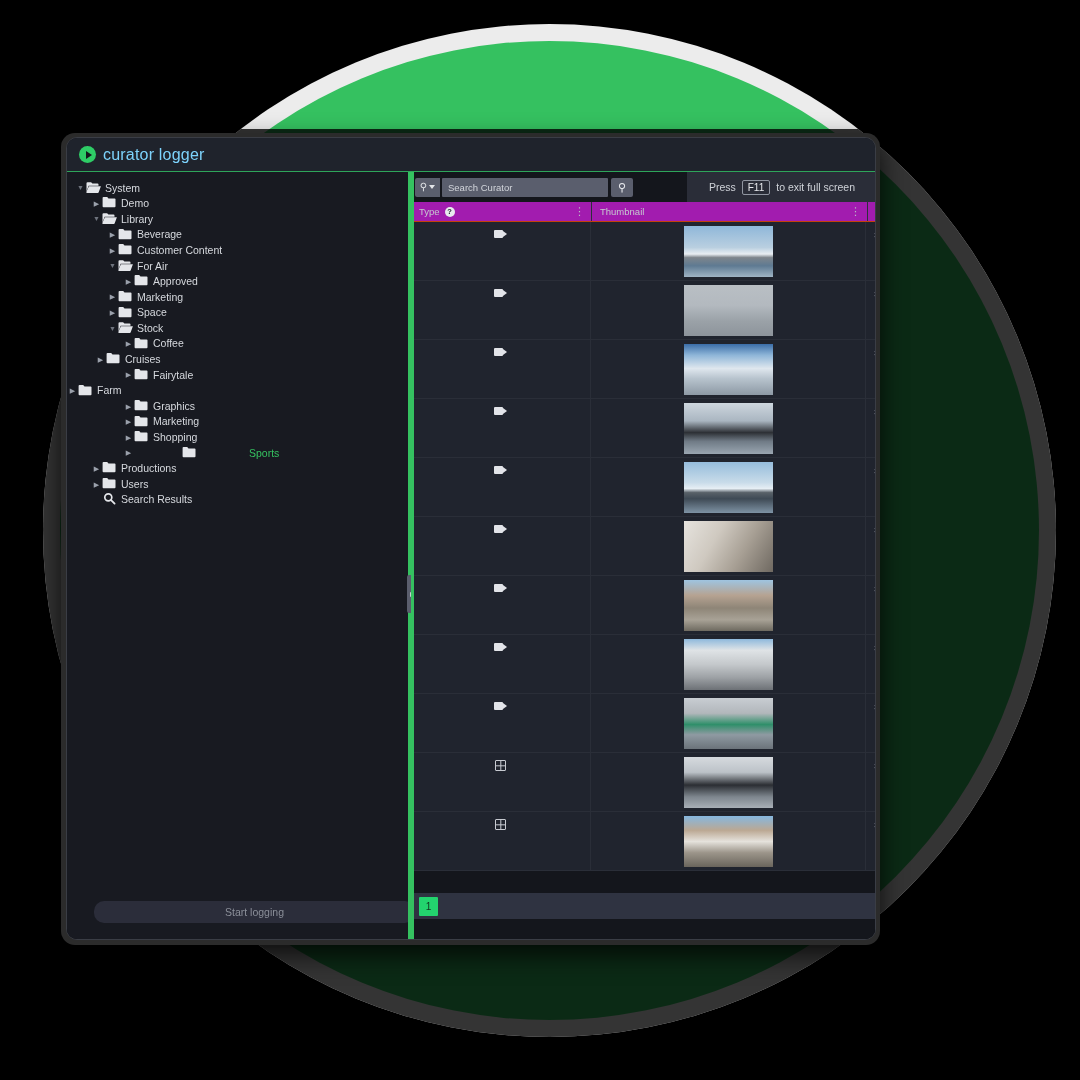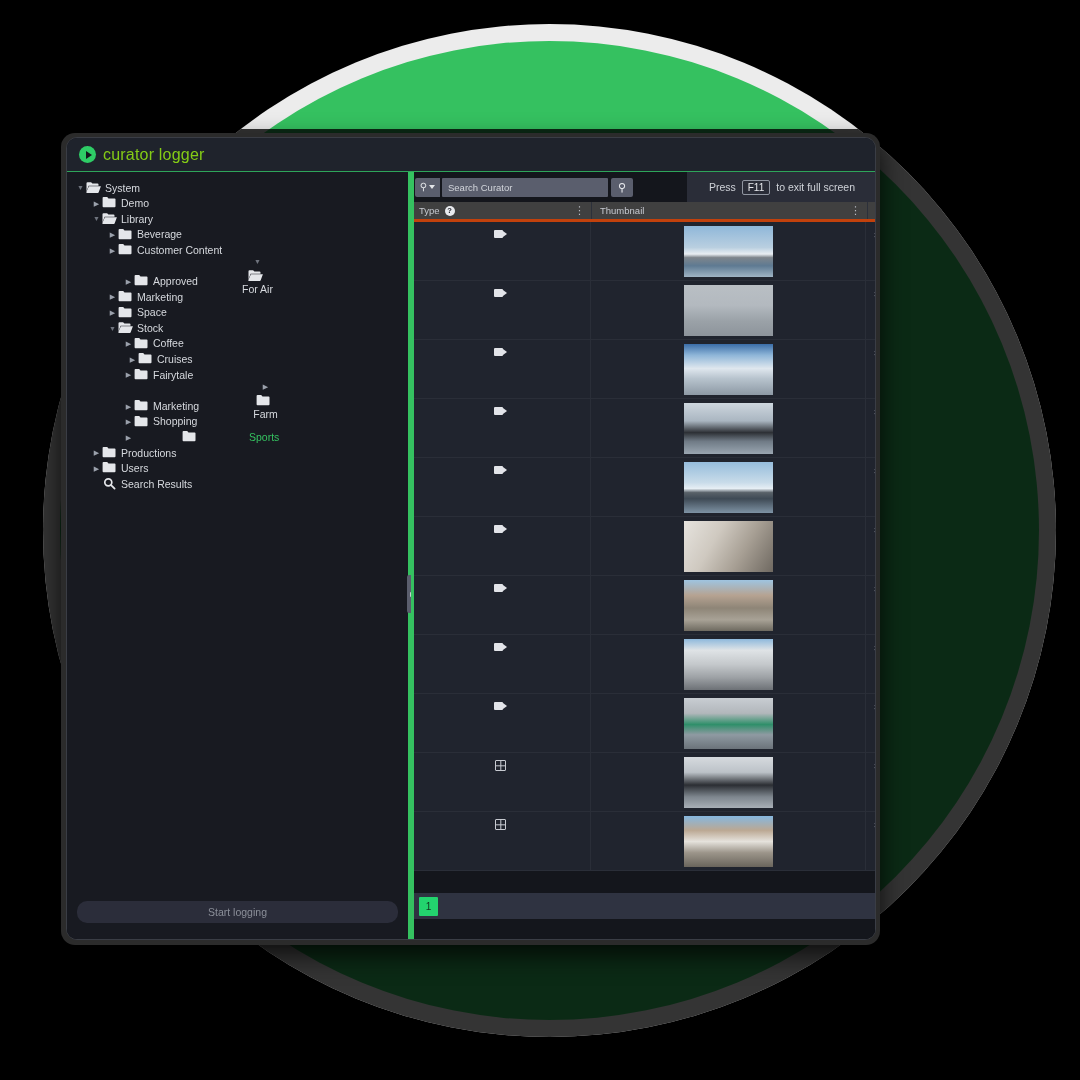--- a/index.html
+++ b/index.html
@@ -76,21 +76,21 @@
     margin-right: 7px; flex: 0 0 auto;
   }
   .logo-mark .tri {
     width: 0; height: 0;
     border-left: 6px solid #14161c;
     border-top: 4px solid transparent;
     border-bottom: 4px solid transparent;
     margin-left: 2px;
   }
   .app-title {
-    color: #84cc16; font-size: 16px; letter-spacing: .2px;
+    color: #7dd3fc; font-size: 16px; letter-spacing: .2px;
     font-weight: 400;
   }
 
   
   .appbody { display: flex; height: 769px; background: #14161c; }
 
   
   .treepane {
     width: 341px; flex: 0 0 341px;
     background: #181a21;
@@ -118,20 +118,21 @@
 
   .startlog-wrap { padding: 0 10px 18px 10px; }
   .startlog {
     height: 22px; width: 100%;
     background: #2b2d3a;
     border: none; border-radius: 10px;
     color: #8b8f99; font-size: 10.5px;
     font-family: "Liberation Sans", sans-serif;
     display: flex; align-items: center; justify-content: center;
     cursor: pointer;
+    margin-left: 17px;
   }
 
   
   .splitter {
     width: 3px; flex: 0 0 3px;
     background: #35c160;
     position: relative;
   }
   .splitter-handle {
     position: absolute;
@@ -197,23 +198,23 @@
     padding: 0 14px;
   }
   .fs-hint .key {
     border: 1px solid #9096a1; border-radius: 2px;
     padding: 1px 5px; font-size: 10px; color: #e6e8ec;
   }
 
   
   .table-head {
     height: 20px; flex: 0 0 20px;
-    background: #404040;
+    background: #a21caf;
     display: flex; align-items: flex-end;
-    border-bottom: 3px solid #c2410c;
+    border-bottom: 1px solid #c2410c;
     font-size: 9.5px; color: #c6c9d0;
   }
   .th { position: relative; height: 100%; display: flex; align-items: center; padding-left: 8px; }
   .th.type { width: 180px; flex: 0 0 180px; }
   .th.thumb { width: 275px; flex: 0 0 275px; }
   .th.name { flex: 1 1 auto; }
   .th .help {
     display:inline-flex;align-items:center;justify-content:center;
     width: 10px; height: 10px; border-radius: 50%;
     background: #e8eaee; color: #20232c;
@@ -327,21 +328,21 @@
                 </svg></span>
               <span class="label">Beverage</span>
             </div>
             <div class="tree-row" style="padding-left: 40px;">
               <span class="arrow">▶</span>
               <span class="folder"><svg width="15" height="12" viewBox="0 0 15 12">
                   <path d="M0.6 1.9 a0.9 0.9 0 0 1 0.9 -0.9 h3.7 l1.3 1.4 h6.1 a0.9 0.9 0 0 1 0.9 0.9 v7.0 a0.9 0.9 0 0 1 -0.9 0.9 H1.5 a0.9 0.9 0 0 1 -0.9 -0.9 Z" fill="#e4e6ea"></path>
                 </svg></span>
               <span class="label">Customer Content</span>
             </div>
-            <div class="tree-row" style="padding-left: 40px; flex-direction: column;">
+            <div class="tree-row" style="padding-left: 40px;">
               <span class="arrow open">▼</span>
               <span class="folder"><svg width="15" height="12" viewBox="0 0 15 12">
                   <path d="M0.5 2.2 a1 1 0 0 1 1-1 h3.6 l1.3 1.4 h5.1 a1 1 0 0 1 1 1 v1.2 H2.6 L0.5 10.4 Z" fill="#e4e6ea"></path>
                   <path d="M2.9 5.3 h12.0 l-2.2 6.0 a0.9 0.9 0 0 1 -0.85 0.6 H0.9 a0.6 0.6 0 0 1 -0.56 -0.8 Z" fill="#e4e6ea"></path>
                 </svg></span>
               <span class="label">For Air</span>
             </div>
             <div class="tree-row" style="padding-left: 56px;">
               <span class="arrow">▶</span>
               <span class="folder"><svg width="15" height="12" viewBox="0 0 15 12">
@@ -371,40 +372,47 @@
                 </svg></span>
               <span class="label">Stock</span>
             </div>
             <div class="tree-row" style="padding-left: 56px;">
               <span class="arrow">▶</span>
               <span class="folder"><svg width="15" height="12" viewBox="0 0 15 12">
                   <path d="M0.6 1.9 a0.9 0.9 0 0 1 0.9 -0.9 h3.7 l1.3 1.4 h6.1 a0.9 0.9 0 0 1 0.9 0.9 v7.0 a0.9 0.9 0 0 1 -0.9 0.9 H1.5 a0.9 0.9 0 0 1 -0.9 -0.9 Z" fill="#e4e6ea"></path>
                 </svg></span>
               <span class="label">Coffee</span>
             </div>
-            <div class="tree-row" style="padding-left: 60px;">
+            <div class="tree-row" style="padding-left: 28px;">
               <span class="arrow">▶</span>
               <span class="folder"><svg width="15" height="12" viewBox="0 0 15 12">
                   <path d="M0.6 1.9 a0.9 0.9 0 0 1 0.9 -0.9 h3.7 l1.3 1.4 h6.1 a0.9 0.9 0 0 1 0.9 0.9 v7.0 a0.9 0.9 0 0 1 -0.9 0.9 H1.5 a0.9 0.9 0 0 1 -0.9 -0.9 Z" fill="#e4e6ea"></path>
                 </svg></span>
               <span class="label">Cruises</span>
             </div>
             <div class="tree-row" style="padding-left: 56px;">
               <span class="arrow">▶</span>
               <span class="folder"><svg width="15" height="12" viewBox="0 0 15 12">
                   <path d="M0.6 1.9 a0.9 0.9 0 0 1 0.9 -0.9 h3.7 l1.3 1.4 h6.1 a0.9 0.9 0 0 1 0.9 0.9 v7.0 a0.9 0.9 0 0 1 -0.9 0.9 H1.5 a0.9 0.9 0 0 1 -0.9 -0.9 Z" fill="#e4e6ea"></path>
                 </svg></span>
               <span class="label">Fairytale</span>
             </div>
-            <div class="tree-row" style="padding-left: 56px; flex-direction: column;">
+            <div class="tree-row" style="">
               <span class="arrow">▶</span>
               <span class="folder"><svg width="15" height="12" viewBox="0 0 15 12">
                   <path d="M0.6 1.9 a0.9 0.9 0 0 1 0.9 -0.9 h3.7 l1.3 1.4 h6.1 a0.9 0.9 0 0 1 0.9 0.9 v7.0 a0.9 0.9 0 0 1 -0.9 0.9 H1.5 a0.9 0.9 0 0 1 -0.9 -0.9 Z" fill="#e4e6ea"></path>
                 </svg></span>
               <span class="label">Farm</span>
+            </div>
+            <div class="tree-row" style="padding-left: 56px;">
+              <span class="arrow">▶</span>
+              <span class="folder"><svg width="15" height="12" viewBox="0 0 15 12">
+                  <path d="M0.6 1.9 a0.9 0.9 0 0 1 0.9 -0.9 h3.7 l1.3 1.4 h6.1 a0.9 0.9 0 0 1 0.9 0.9 v7.0 a0.9 0.9 0 0 1 -0.9 0.9 H1.5 a0.9 0.9 0 0 1 -0.9 -0.9 Z" fill="#e4e6ea"></path>
+                </svg></span>
+              <span class="label">Graphics</span>
             </div>
             <div class="tree-row" style="padding-left: 56px;">
               <span class="arrow">▶</span>
               <span class="folder"><svg width="15" height="12" viewBox="0 0 15 12">
                   <path d="M0.6 1.9 a0.9 0.9 0 0 1 0.9 -0.9 h3.7 l1.3 1.4 h6.1 a0.9 0.9 0 0 1 0.9 0.9 v7.0 a0.9 0.9 0 0 1 -0.9 0.9 H1.5 a0.9 0.9 0 0 1 -0.9 -0.9 Z" fill="#e4e6ea"></path>
                 </svg></span>
               <span class="label">Marketing</span>
             </div>
             <div class="tree-row" style="padding-left: 56px;">
               <span class="arrow">▶</span>

